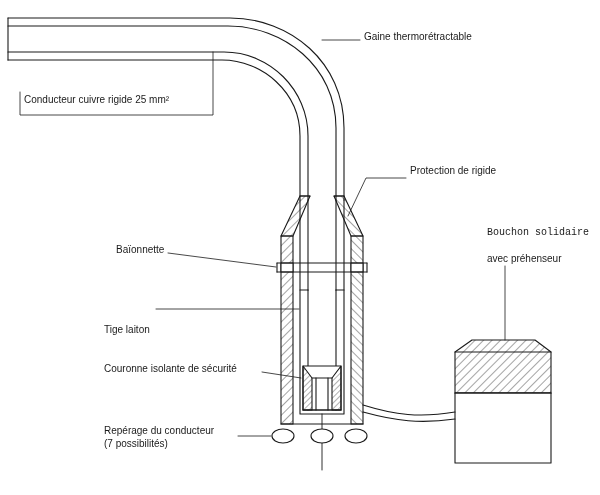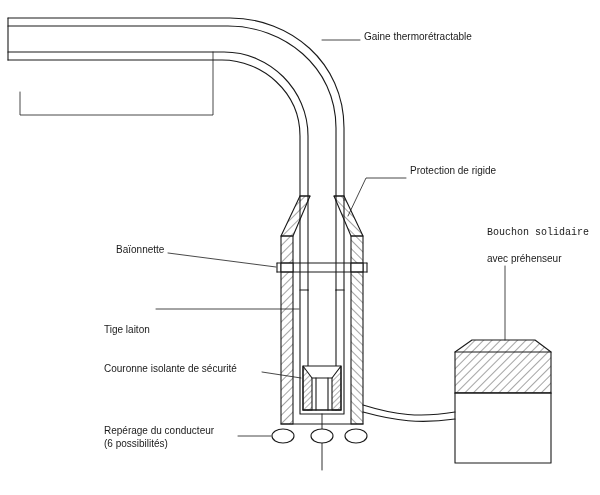--- a/index.html
+++ b/index.html
@@ -146,30 +146,31 @@
         <path d="M 262 372 L 301 378"></path>
 
         <path d="M 238 436 L 271 436"></path>
       </g>
 
     </g>
   </svg>
 
   <div class="lbl" style="left:364px; top:30px;">Gaine thermorétractable</div>
 
+  <div class="lbl" style="left:24px; top:93px;">Conducteur cuivre rigide 25 mm²</div>
 
   <div class="lbl" style="left:410px; top:164px;">Protection de rigide</div>
 
   <div class="lbl" style="left:487px; top:226px;font-family:Liberation Mono, monospace;">Bouchon solidaire</div>
 
   <div class="lbl" style="left:487px; top:252px;">avec préhenseur</div>
 
   <div class="lbl" style="left:116px; top:243px;">Baïonnette</div>
 
   <div class="lbl" style="left:104px; top:299px;margin-top:24px;">Tige laiton</div>
 
   <div class="lbl" style="left:104px; top:424px;">Repérage du conducteur</div>
 
   <div class="lbl" style="left:104px; top:362px;">Couronne isolante de sécurité</div>
 
-  <div class="lbl" style="left:104px; top:437px;">(6 possibilités)</div>
+  <div class="lbl" style="left:104px; top:437px;">(7 possibilités)</div>
 
 </div>
 
 </body></html>

